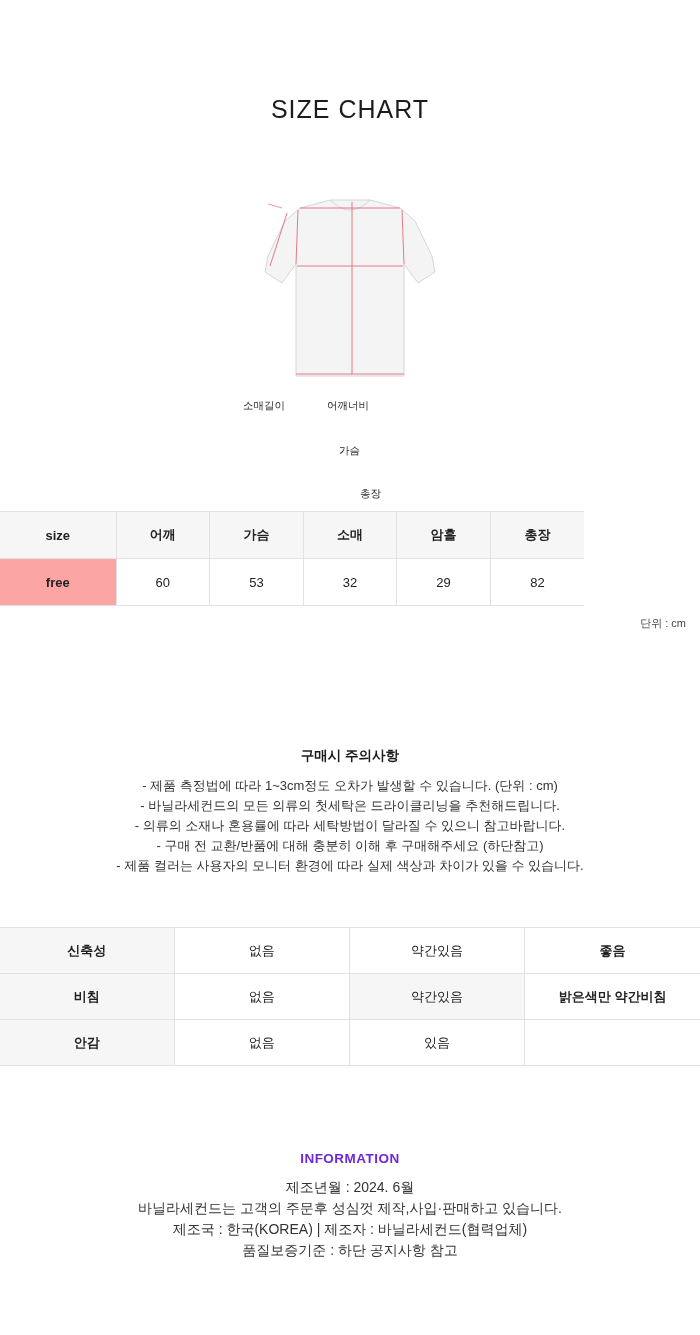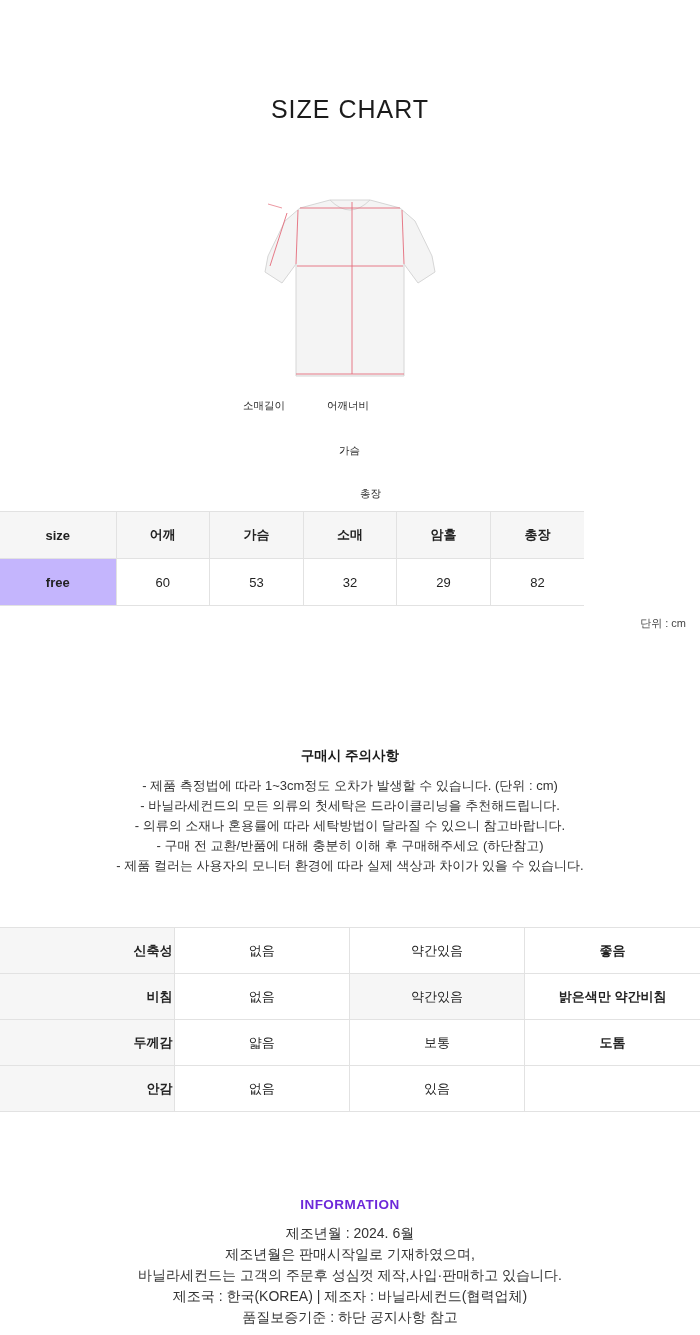--- a/index.html
+++ b/index.html
@@ -67,21 +67,21 @@
     background: #f6f6f6;
     font-weight: bold;
     font-size: 13px;
   }
   .size-table thead th:first-child,
   .size-table tbody td:first-child {
     width: 116px;
     font-weight: bold;
   }
   .size-table tbody td:first-child {
-    background: #c4b5fd;
+    background: #fca5a5;
   }
   .size-table th:first-child, .size-table td:first-child { border-left: none; }
   .size-table th:last-child,  .size-table td:last-child  { border-right: none; }
 
   .unit-note {
     text-align: right;
     font-size: 11px;
     color: #444;
     padding-right: 14px;
     margin-top: 10px;
@@ -115,21 +115,20 @@
     border: 1px solid #e2e2e2;
     height: 46px;
     text-align: center;
     font-size: 13px;
     color: #222;
   }
   .prop-table td.label {
     width: 174px;
     background: #f6f6f6;
     font-weight: bold;
-    text-align: right;
   }
   .prop-table td.sel {
     background: #f6f6f6;
   }
   .prop-table td:first-child { border-left: none; }
   .prop-table td:last-child  { border-right: none; font-weight: bold; }
 
   
   .info {
     margin-top: 85px;
@@ -232,34 +231,27 @@
       <td>약간있음</td>
       <td>좋음</td>
     </tr>
     <tr>
       <td class="label">비침</td>
       <td>없음</td>
       <td class="sel">약간있음</td>
       <td>밝은색만 약간비침</td>
     </tr>
     <tr>
-      <td class="label">두께감</td>
-      <td>얇음</td>
-      <td>보통</td>
-      <td>도톰</td>
-    </tr>
-    <tr>
       <td class="label">안감</td>
       <td>없음</td>
       <td>있음</td>
       <td></td>
     </tr>
   </tbody>
 </table>
 
 <div class="info">
   <div class="info-title">INFORMATION</div>
   <div class="info-line">제조년월 : 2024. 6월</div>
-  <div class="info-line">제조년월은 판매시작일로 기재하였으며,</div>
   <div class="info-line">바닐라세컨드는 고객의 주문후 성심껏 제작,사입·판매하고 있습니다.</div>
   <div class="info-line">제조국 : 한국(KOREA) | 제조자 : 바닐라세컨드(협력업체)</div>
   <div class="info-line">품질보증기준 : 하단 공지사항 참고</div>
 </div>
 
 </body></html>

